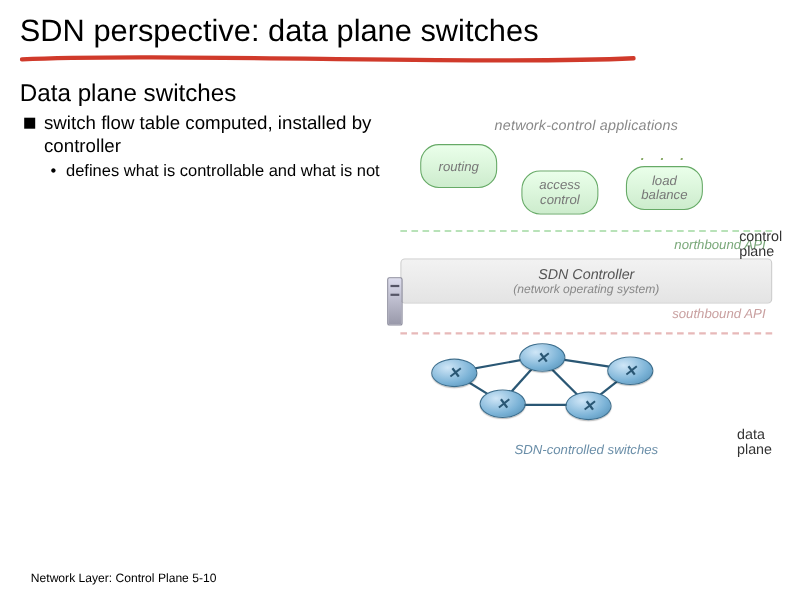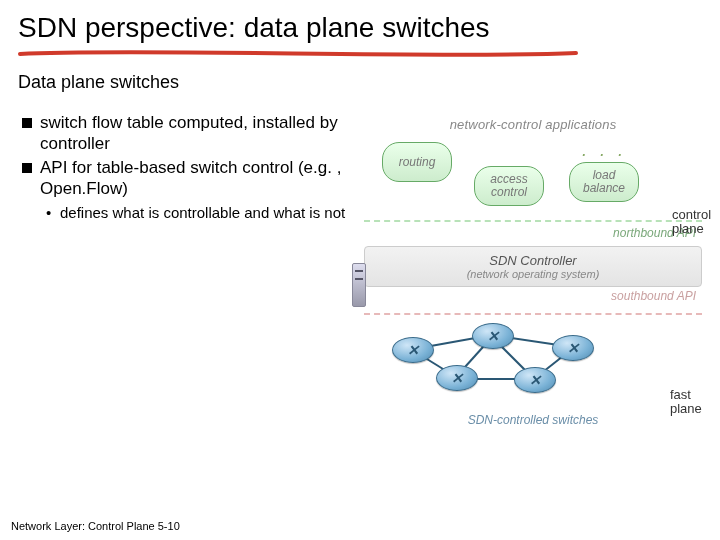--- a/index.html
+++ b/index.html
@@ -7,31 +7,31 @@
     width: 720px; height: 540px;
     font-family: Arial, Helvetica, sans-serif;
     background: #fff; color: #000;
     position: relative; overflow: hidden;
     padding: 12px 18px 8px 18px;
   }
   .title { font-size: 28px; color: #000; margin-bottom: 2px; }
   .title-underline {
     position: absolute; left: 18px; top: 48px; width: 560px; height: 14px; pointer-events: none;
   }
-  .subtitle { font-size: 18px; margin-top: 28px; margin-bottom: 20px; }
+  .subtitle { font-size: 22px; margin-top: 28px; margin-bottom: 4px; }
   .cols { display: flex; gap: 8px; }
   .left { width: 340px; }
   .right { width: 340px; position: relative; font-style: italic; }
   ul.square { list-style: none; padding-left: 4px; }
   ul.square > li { position: relative; padding-left: 18px; font-size: 17px; line-height: 1.22; margin-bottom: 4px; }
   ul.square > li::before { content: ""; position: absolute; left: 0; top: 5px; width: 10px; height: 10px; background: #000; }
   ul.dot { list-style: none; padding-left: 28px; margin: 4px 0 8px 0; }
   ul.dot > li { position: relative; padding-left: 14px; font-size: 15px; line-height: 1.2; }
   ul.dot > li::before { content: "•"; position: absolute; left: 0; top: 0; }
-  .footer { position: absolute; left: 11px; bottom: 8px; font-size: 11px; margin-top: 27px; }
+  .footer { position: absolute; left: 28px; bottom: 8px; font-size: 11px; margin-top: 27px; }
 
   
   .hdr-apps { text-align: center; color: #888; font-size: 13px; margin-top: 4px; letter-spacing: .2px; }
   .apps { position: relative; height: 72px; margin-top: 6px; }
   .app-box {
     position: absolute; width: 70px; height: 40px;
     border: 1px solid #6a6; border-radius: 17px;
     background: linear-gradient(#eaffea,#cdeccd);
     display: flex; align-items: center; justify-content: center;
     text-align: center; font-size: 12px; color: #777; line-height: 1.05;
@@ -91,21 +91,20 @@
 <svg class="title-underline" viewBox="0 0 560 14" preserveAspectRatio="none">
   <path d="M2,6 C120,0 430,11 558,5" stroke="#d03a2b" stroke-width="4" fill="none" stroke-linecap="round"></path>
 </svg>
 
 <div class="subtitle">Data plane switches</div>
 
 <div class="cols">
   <div class="left">
     <ul class="square">
       <li>switch flow table computed, installed by controller</li>
-      <li>API for table-based switch control (e.g. , Open.Flow)</li>
     </ul>
     <ul class="dot">
       <li>defines what is controllable and what is not</li>
     </ul>
   </div>
 
   <div class="right">
     <div class="hdr-apps">network-control applications</div>
 
     <div class="apps">
@@ -153,15 +152,15 @@
         </div>
       <div class="sw sw5">
           <span class="x">✕</span>
         </div>
     </div>
     <div class="switch-cap">SDN-controlled switches</div>
   </div>
 </div>
 
 <div class="side-label side-control">control plane</div>
-<div class="side-label side-data">fast plane</div>
+<div class="side-label side-data">data plane</div>
 
 <div class="footer">Network Layer: Control Plane 5-10</div>
 
 </body></html>

